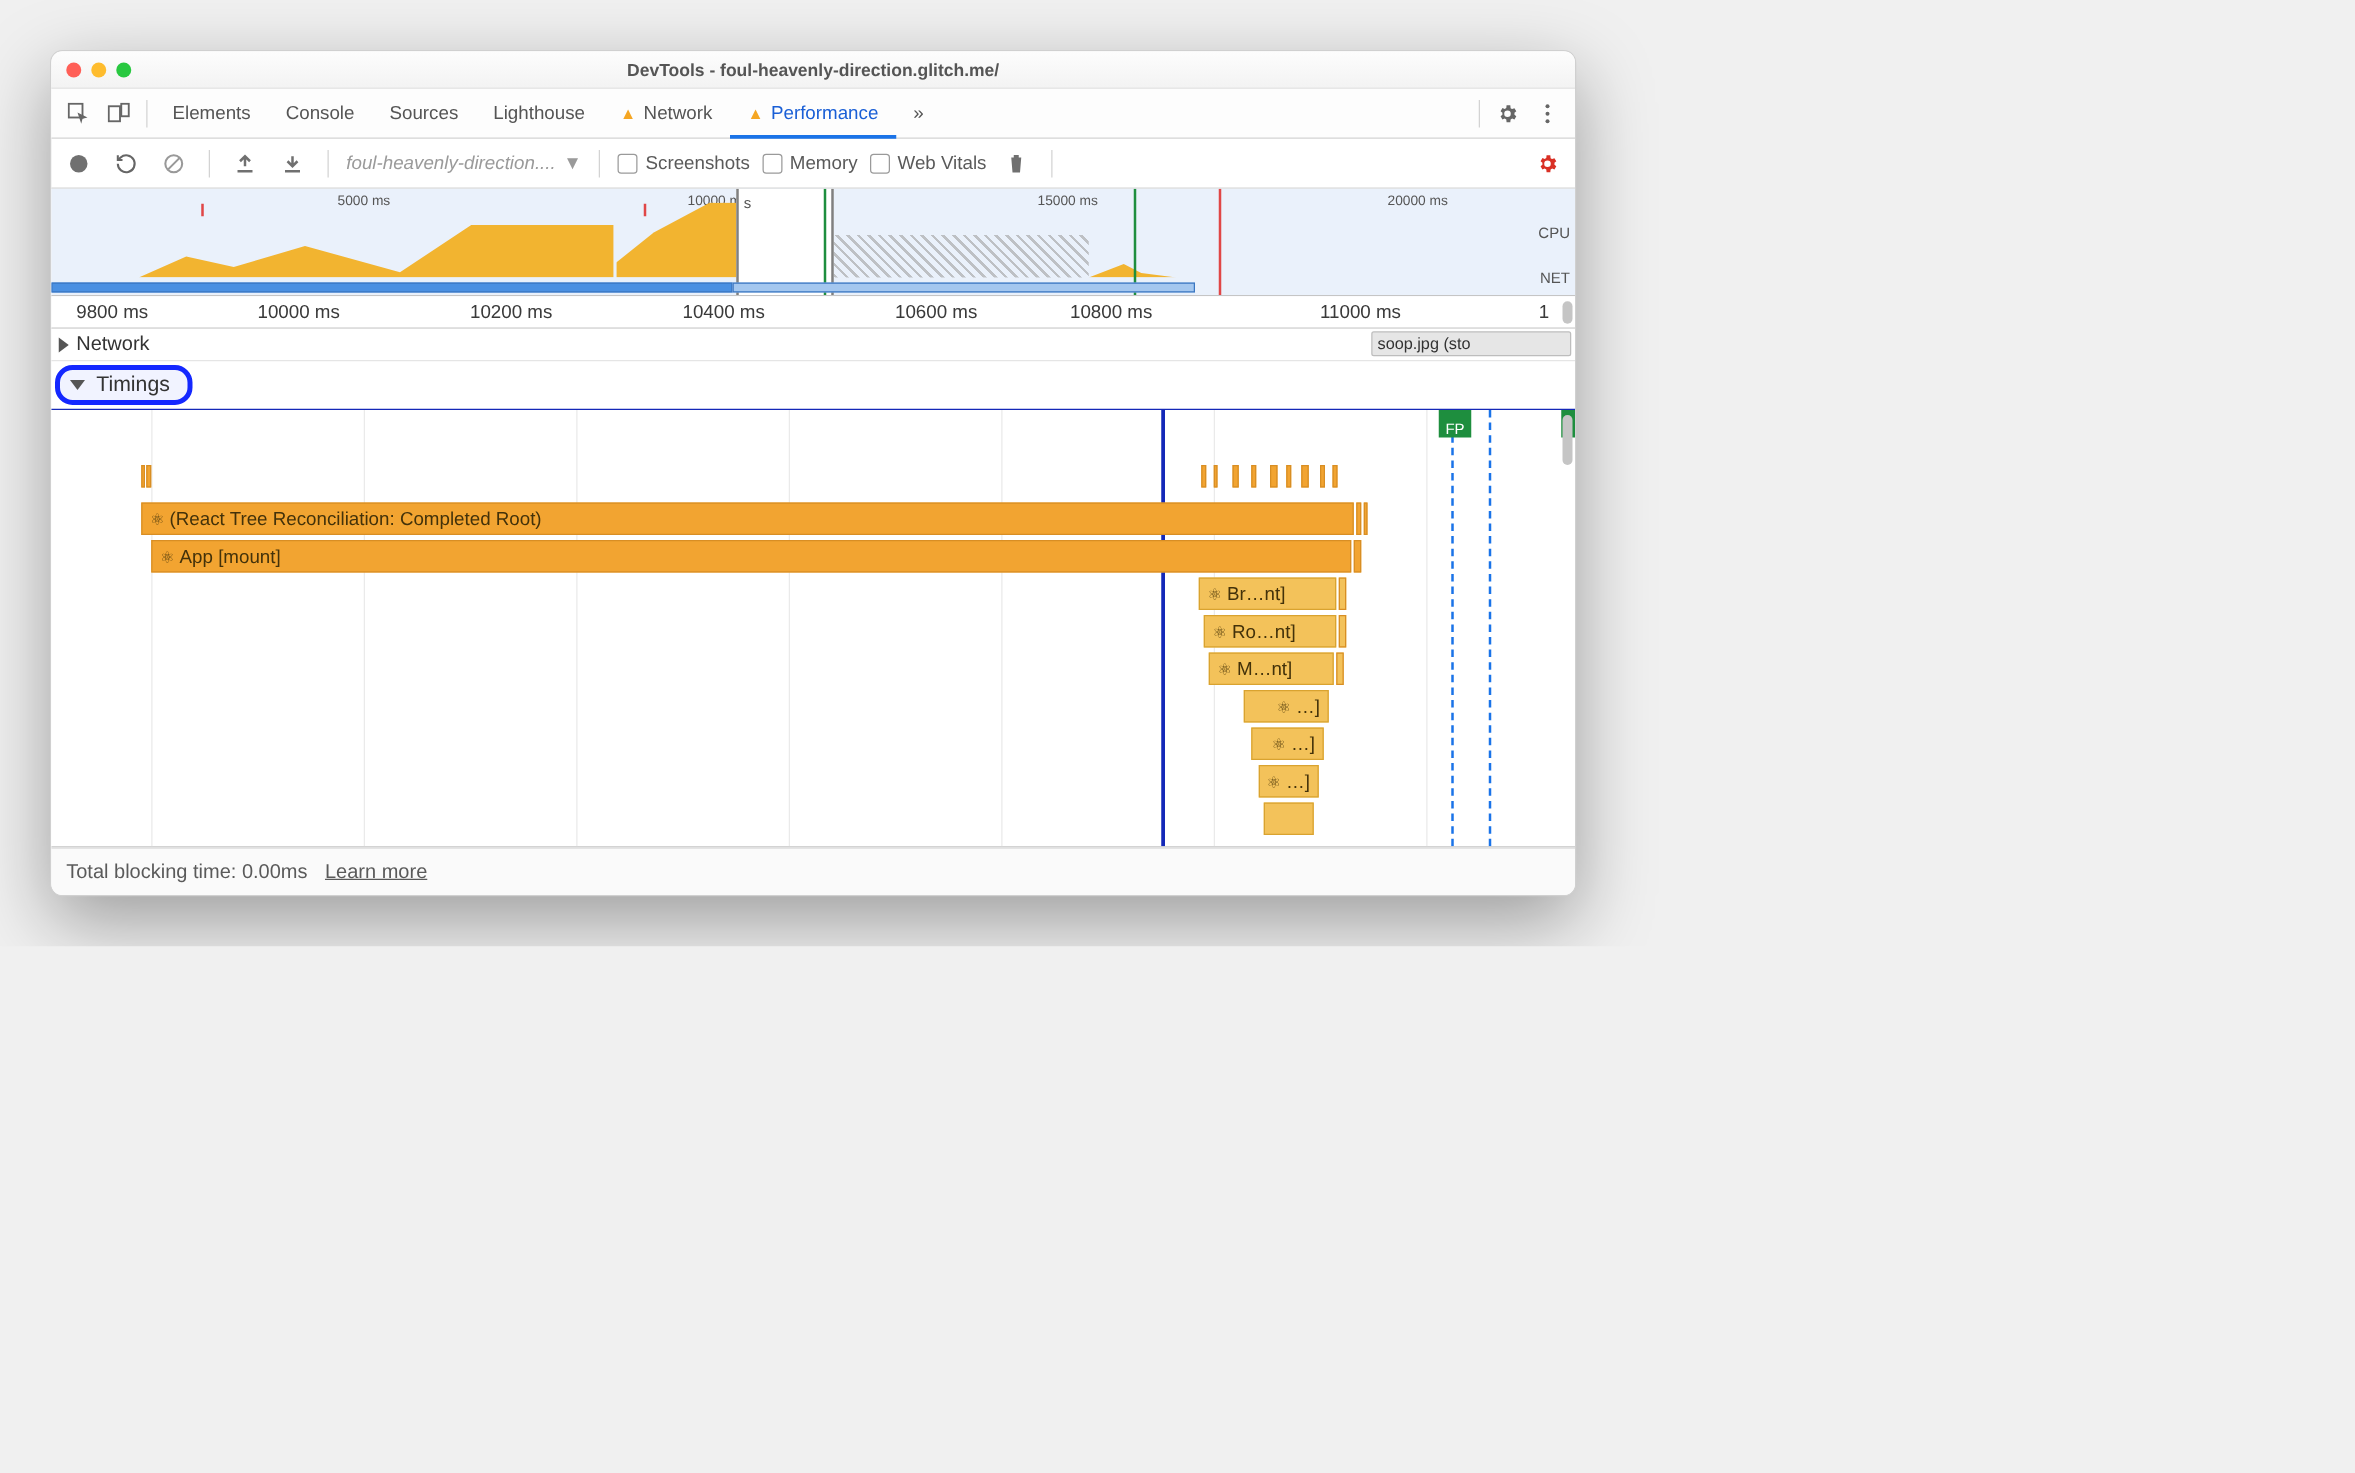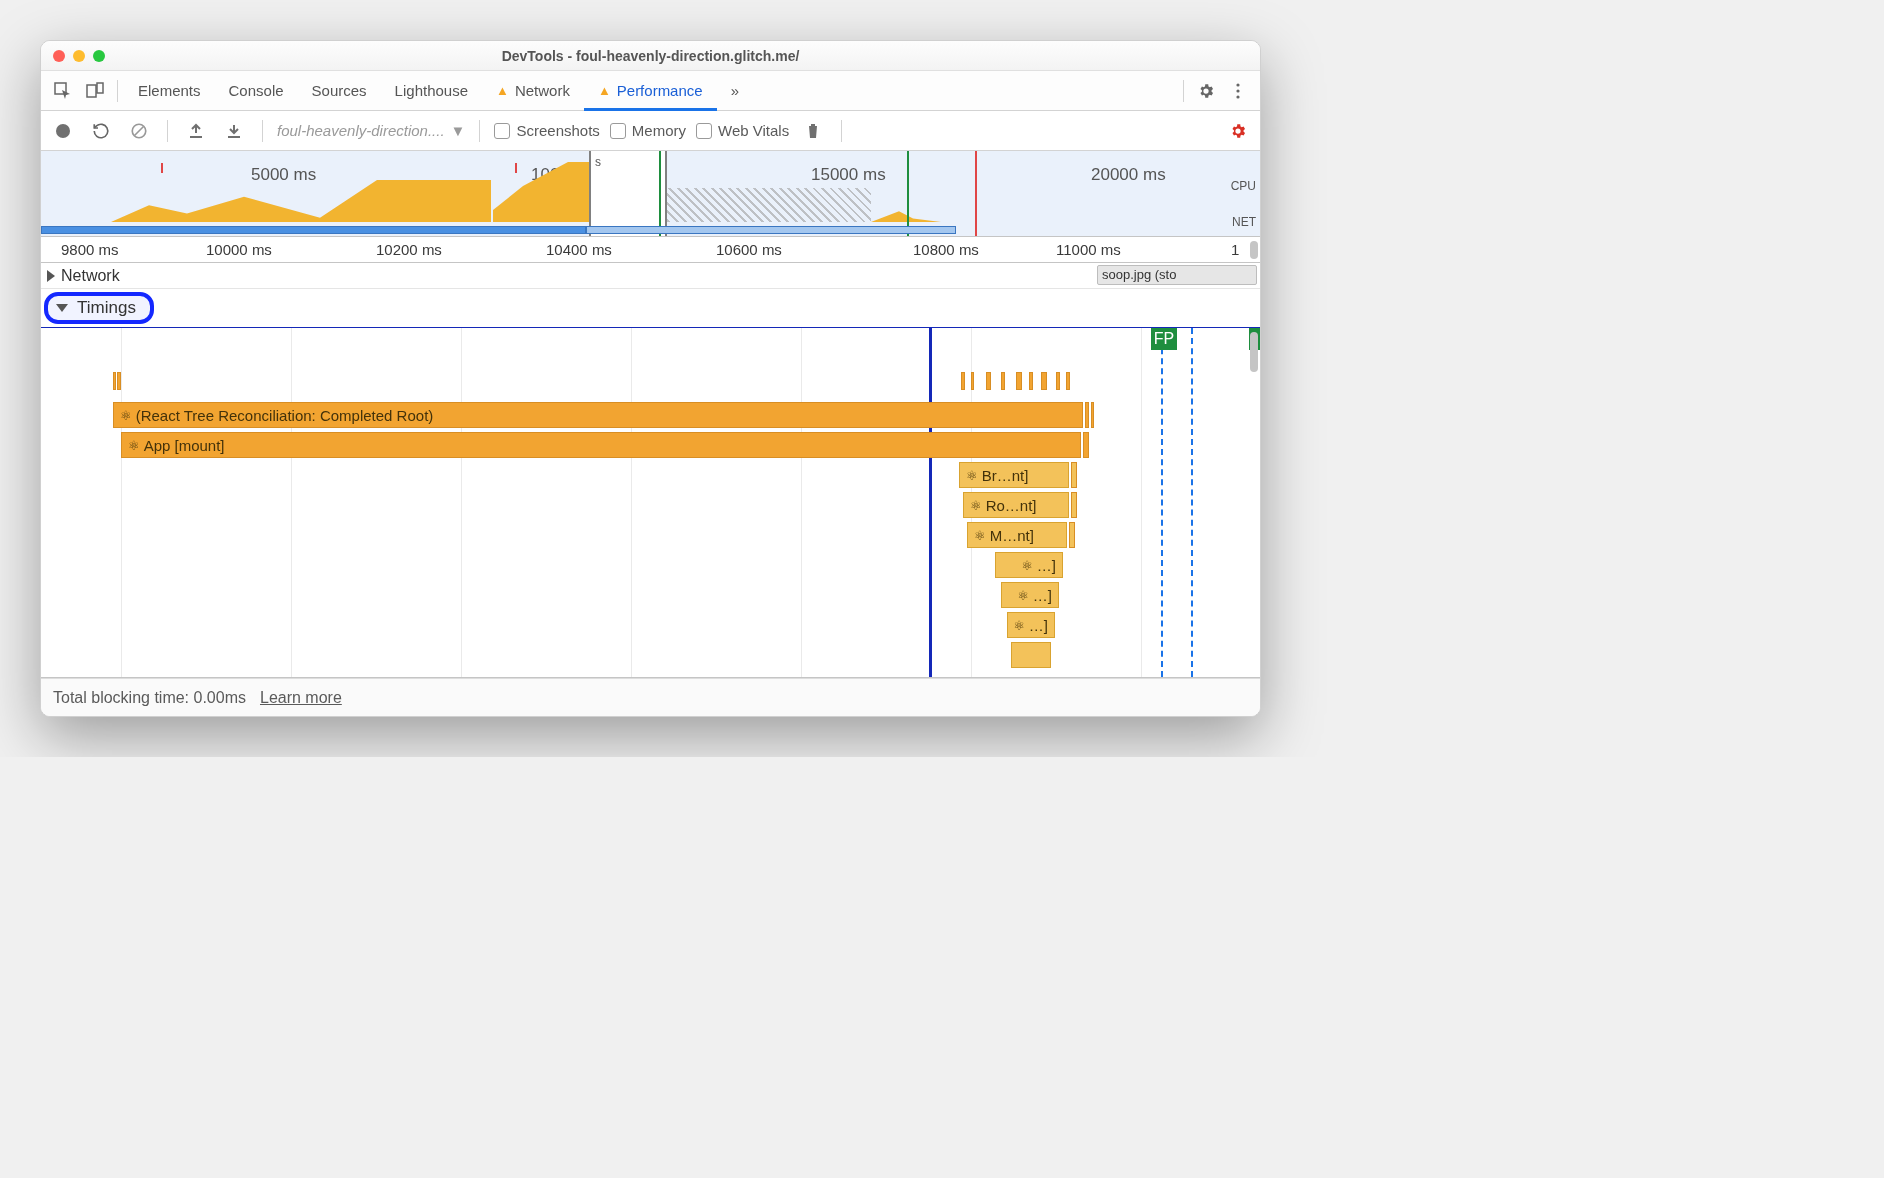--- a/index.html
+++ b/index.html
@@ -96,21 +96,21 @@
   }
 
   .overview {
     position: relative;
     height: 86px;
     background: #eaf1fb;
     border-bottom: 1px solid #c5c5c5;
     overflow: hidden;
   }
   .overview .ticklbl {
-    position: absolute; top: 14px; font-size: 17px; color: #555;
+    position: absolute; top: 4px; font-size: 11px; color: #555; margin-left: 19px;
   }
   .overview .right-labels { position: absolute; right: 4px; font-size: 12px; color: #555; }
   .overview .cpu-hatch {
     position: absolute; height: 34px; bottom: 14px;
     background-image: repeating-linear-gradient(45deg, rgba(160,160,160,0.6) 0 2px, transparent 2px 6px);
   }
   .overview .cpu-yellow {
     position: absolute; bottom: 14px; background: #f2b430;
     clip-path: polygon(0 100%, 10% 60%, 20% 80%, 35% 40%, 55% 90%, 70% 0%, 100% 0%, 100% 100%);
   }
@@ -161,22 +161,22 @@
   }
 
   .flame {
     position: relative; height: 350px; border-bottom: 1px solid #c5c5c5;
     background: #fff; overflow: hidden;
   }
   .flame .grid-v { position: absolute; top: 0; bottom: 0; width: 1px; background: #eaeaea; }
   .flame .selection-v { position: absolute; top: 0; bottom: 0; width: 3px; background: #1428b8; }
   .flame .dashed-v { position: absolute; top: 0; bottom: 0; width: 0; border-left: 2px dashed #1a73e8; }
   .flame .green-marker {
-    position: absolute; top: 0; height: 22px; background: #1e8e3e; color: #fff; font-size: 16px;
-    display: flex; align-items: center; justify-content: center; padding: 0 3px;
+    position: absolute; top: 0; height: 22px; background: #1e8e3e; color: #fff; font-size: 12px;
+    display: flex; align-items: flex-end; justify-content: center; padding: 0 3px;
   }
   .bar {
     position: absolute; height: 26px; background: #f2a431;
     border: 1px solid #d88e24; font-size: 15px; color: #43320a;
     display: flex; align-items: center; padding: 0 6px; overflow: hidden;
     white-space: nowrap;
   }
   .react-atom {
     font-size: 13px; color: #5b4310; margin-right: 4px;
   }
@@ -349,21 +349,21 @@
     <div class="netbar" style="left:0; width:545px;"></div>
     <div class="netbar" style="left:545px; width:370px; background:#a4c7ef;"></div>
   </div>
 
   <div class="ruler">
     <span class="tick" style="left:20px">9800 ms</span>
     <span class="tick" style="left:165px">10000 ms</span>
     <span class="tick" style="left:335px">10200 ms</span>
     <span class="tick" style="left:505px">10400 ms</span>
     <span class="tick" style="left:675px">10600 ms</span>
-    <span class="tick" style="left:872px">10800 ms</span>
+    <span class="tick" style="left:815px">10800 ms</span>
     <span class="tick" style="left:1015px">11000 ms</span>
     <span class="tick" style="left:1190px">1</span>
     <div class="scrollbar-v" style="top:4px; height:18px;"></div>
   </div>
 
   <div class="tracks">
     <div class="network-row">
       <div class="track-header" style="position:absolute; left:0; top:0;">
         <span class="disclosure right"></span>
         <span>Network</span>

